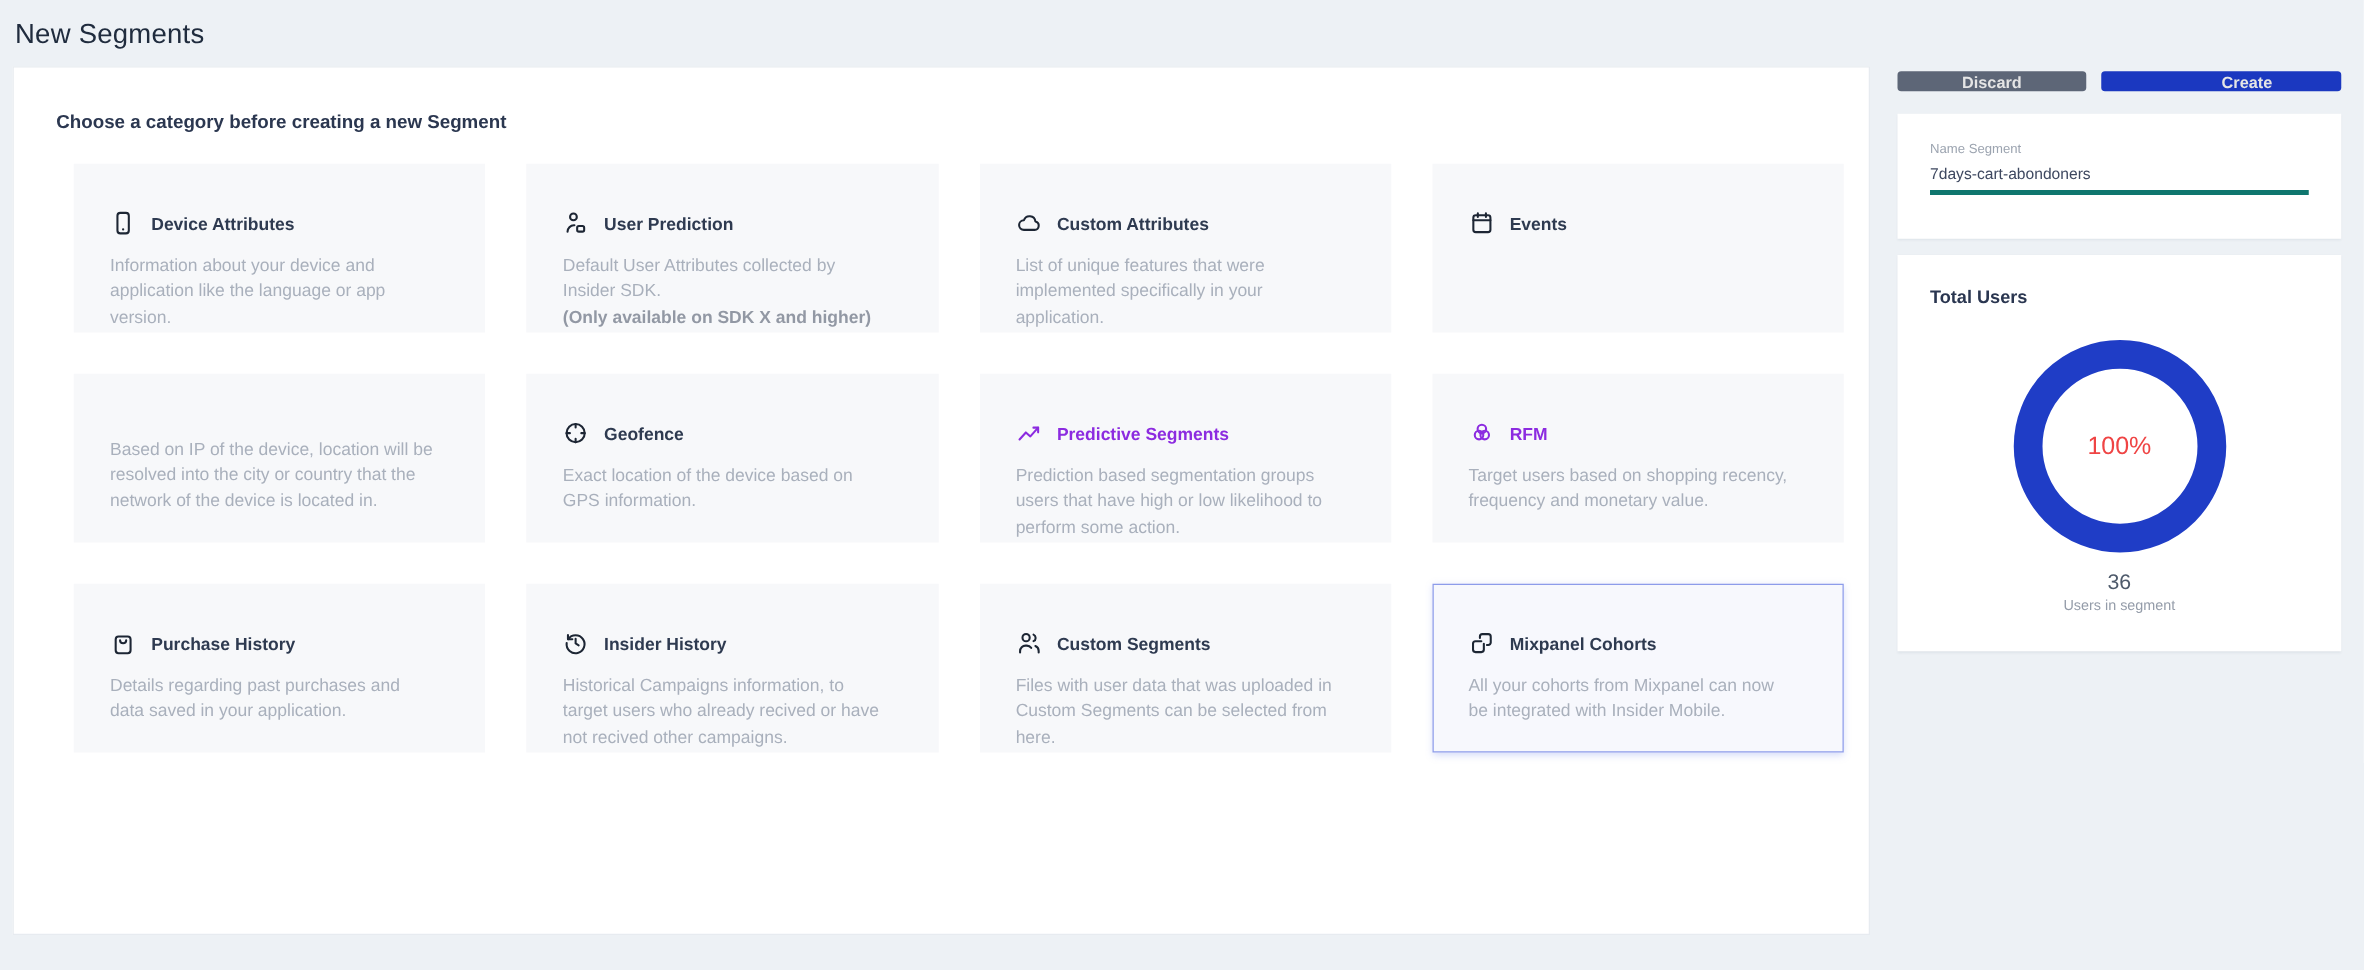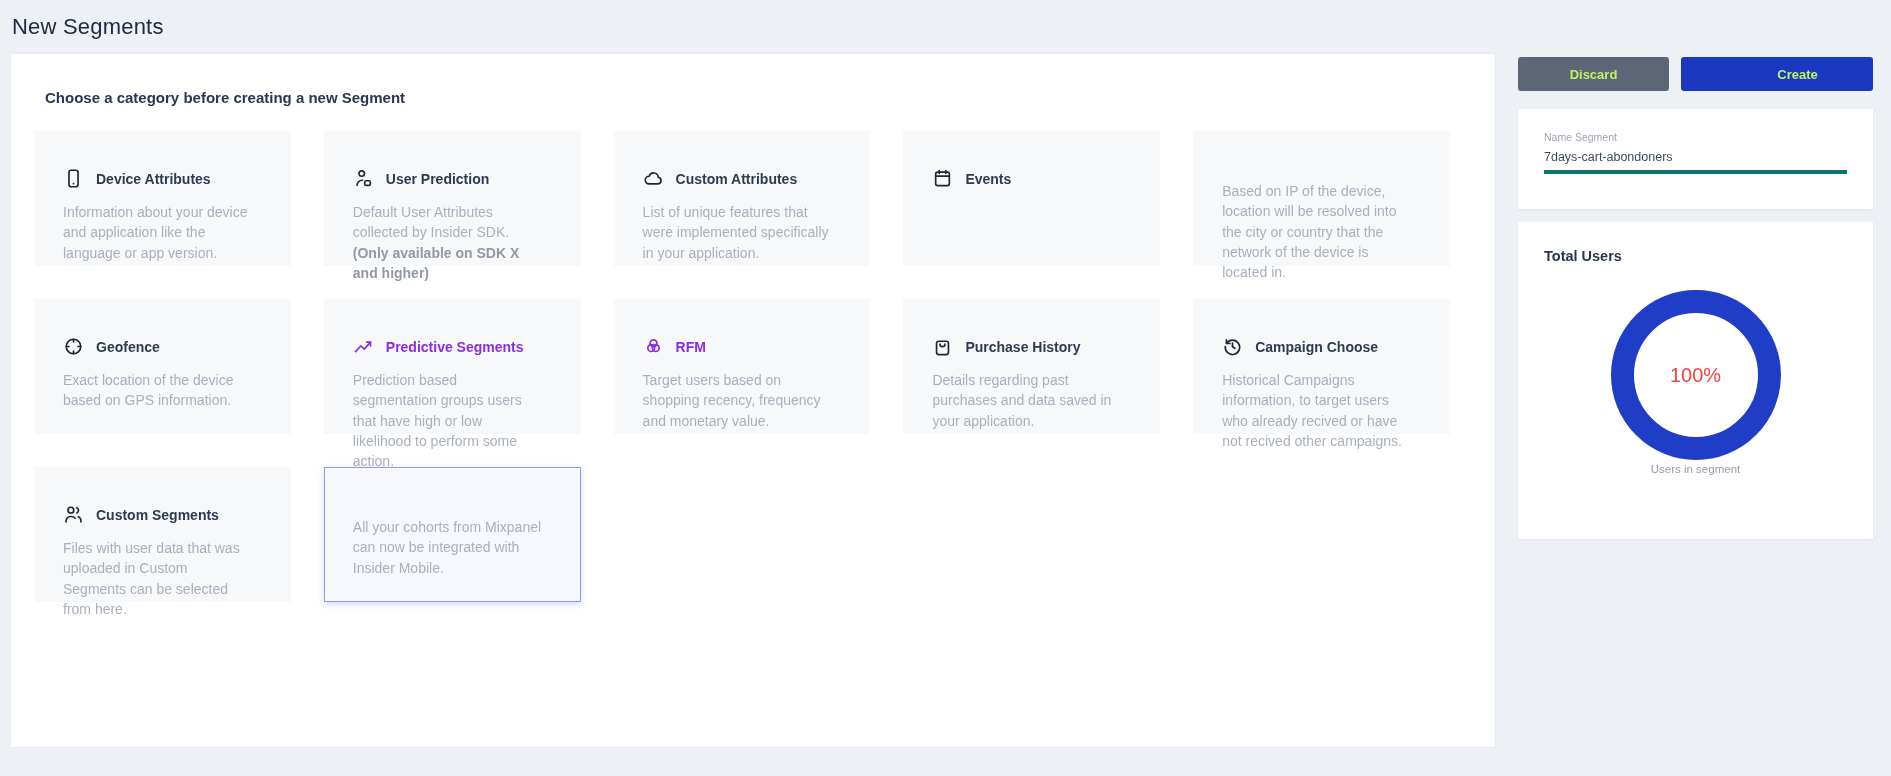--- a/index.html
+++ b/index.html
@@ -17,22 +17,22 @@
   }
   .main-panel {
     position:absolute; left:10px; top:53px; width:1486px; height:695px;
     background:#ffffff; border:1px solid #e7ebf0;
   }
   .panel-heading {
     padding:35px 0 0 34px;
     font-size:15px; font-weight:700; color:#2b3750;
   }
   .card-grid {
-    position:absolute; left:23px; top:77px; width:1416px;
-    display:grid; grid-template-columns:repeat(5,1fr);
+    position:absolute; left:48px; top:77px; width:1416px;
+    display:grid; grid-template-columns:repeat(4,1fr);
     column-gap:11px; row-gap:13px;gap:33px;
   }
   .card {
     height:135px; background:#f7f8fa;
     padding:36px 28px 0 28px; cursor:pointer;
     border:1px solid transparent;
   }
   .card.selected {
     background:#f7f8fd;
     border:1px solid #8d9cea;
@@ -48,22 +48,22 @@
   .card-title { font-size:14px; font-weight:700; color:#2e3a50; }
   .card.accent .card-title, .card.accent .icon { color:#8c2be0; }
   .card-desc {
     margin-top:13px; font-size:14px; line-height:1.45;
     color:#a9b0bc; max-width:96%;
   }
   .card-desc b { display:block; color:#9298a4; font-weight:700; }
   .sidebar { position:absolute; left:1518px; top:57px; width:355px; }
   .btn-row { display:flex; gap:12px; }
   .btn {
-    flex:1; height:34px; border:none; border-radius:3px;
-    color:#bef264; font-family:"Liberation Sans",sans-serif;
+    flex:1; height:16px; border:none; border-radius:3px;
+    color:#e5e5e5; font-family:"Liberation Sans",sans-serif;
     font-size:13px; font-weight:700; cursor:pointer;
   }
   .btn.discard { background:#5d6677; }
   .btn.create { background:#1b38c0;padding-left:41px; }
   .side-card { background:#ffffff; box-shadow:0 1px 2px rgba(40,60,90,.08); }
   .name-card { margin-top:18px; height:100px; padding:22px 26px 0 26px; }
   .name-label { display:block; font-size:10.5px; color:#9ca4b0; }
   .name-input {
     margin-top:7px; width:100%; border:none; outline:none;
     border-bottom:4px solid #0f766e; background:transparent;
@@ -190,53 +190,63 @@
       </div>
       <div class="card">
         <div class="card-head">
           <span class="icon">
             <svg viewBox="0 0 24 24">
               <path d="M5 4.5v4h4"></path>
               <path d="M5.2 8.3A8.2 8.2 0 1 1 3.8 12"></path>
               <path d="M12 8v4.3l2.8 1.7"></path>
             </svg>
           </span>
-          <span class="card-title">Campaign Choose</span>
+          <span class="card-title">Insider History</span>
         </div>
         <p class="card-desc"><span>Historical Campaigns information, to target users who already recived or have not recived other campaigns.</span></p>
       </div>
       <div class="card">
         <div class="card-head">
           <span class="icon">
             <svg viewBox="0 0 24 24">
               <circle cx="9" cy="7" r="3.3"></circle>
               <path d="M3.5 20.5v-1.2a5 5 0 0 1 5-5h1.2a5 5 0 0 1 4 2"></path>
               <path d="M15.8 4.2a3.3 3.3 0 0 1 0 6"></path>
               <path d="M17.5 14.6a5 5 0 0 1 3 4.6v1.3"></path>
             </svg>
           </span>
           <span class="card-title">Custom Segments</span>
         </div>
         <p class="card-desc"><span>Files with user data that was uploaded in Custom Segments can be selected from here.</span></p>
       </div>
       <div class="card selected">
+        <div class="card-head">
+          <span class="icon">
+            <svg viewBox="0 0 24 24">
+              <path d="M10.2 7.3V6.1a2.3 2.3 0 0 1 2.3-2.3h5.3a2.3 2.3 0 0 1 2.3 2.3v5.3a2.3 2.3 0 0 1-2.3 2.3h-1.2"></path>
+              <path d="M13.8 12.6v5.3a2.3 2.3 0 0 1-2.3 2.3H6.2a2.3 2.3 0 0 1-2.3-2.3v-5.3a2.3 2.3 0 0 1 2.3-2.3h5.3"></path>
+            </svg>
+          </span>
+          <span class="card-title">Mixpanel Cohorts</span>
+        </div>
         <p class="card-desc"><span>All your cohorts from Mixpanel can now be integrated with Insider Mobile.</span></p>
       </div>
     </div>
 </div>
 
 <aside class="sidebar">
   <div class="btn-row">
     <button class="btn discard">Discard</button>
     <button class="btn create">Create</button>
   </div>
   <div class="side-card name-card">
     <label class="name-label">Name Segment</label>
     <input class="name-input" type="text" value="7days-cart-abondoners" style="">
   </div>
   <div class="side-card total-card">
     <div class="total-title">Total Users</div>
     <div class="donut">
       <span class="donut-label">100%</span>
     </div>
+    <div class="users-count">36</div>
     <div class="users-caption">Users in segment</div>
   </div>
 </aside>
 
 </body></html>

